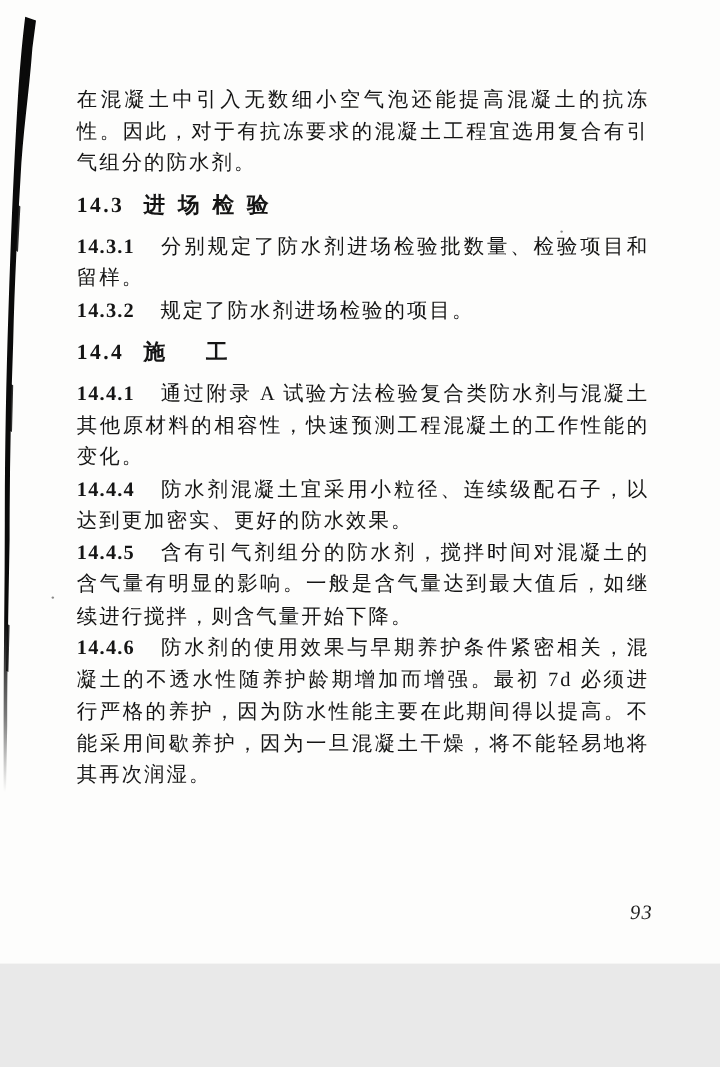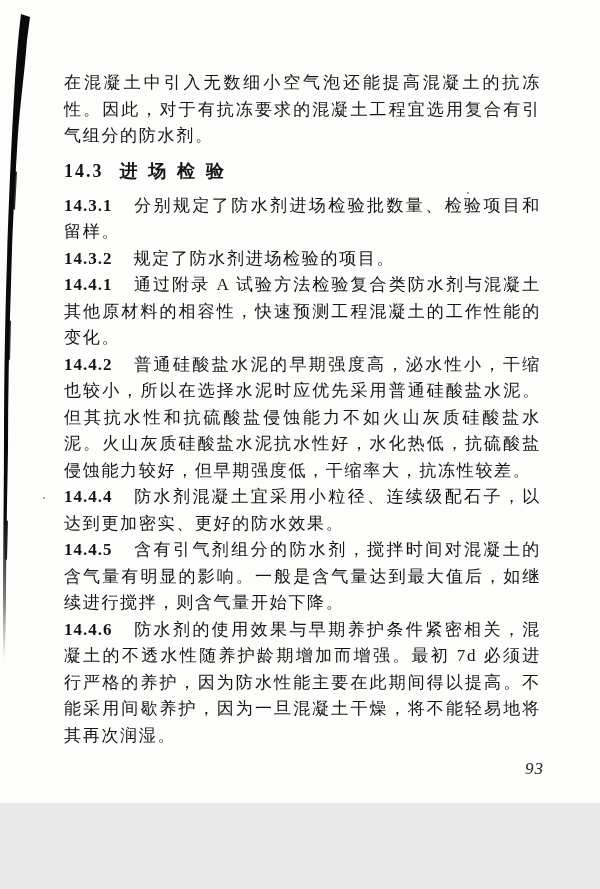--- a/index.html
+++ b/index.html
@@ -63,21 +63,21 @@
     line-height: 24px;
     letter-spacing: 0;
   }
   .heading .hnum { margin-right: 16px; letter-spacing: 2px; }
   .heading.h-jcjy .htitle { letter-spacing: 0.6em; margin-right: -0.6em; }
   .heading.h-sg   .htitle { letter-spacing: 1.9em; margin-right: -1.9em; }
 
   .pageno {
     position: absolute;
     right: 56px;
-    bottom: 24px;
+    bottom: 32px;
     font-size: 17px;
     font-style: italic;
     letter-spacing: 1px;
     color: #222;
   }
 </style>
 </head>
 <body>
 
 <div class="page">
@@ -113,28 +113,28 @@
     </h2>
 
     <p class="para clause">
       <span class="num">14.3.1</span><span>分别规定了防水剂进场检验批数量、检验项目和留样。</span>
     </p>
 
     <p class="para clause">
       <span class="num">14.3.2</span><span>规定了防水剂进场检验的项目。</span>
     </p>
 
+    <h2 class="heading h-sg">
+      <span class="hnum">14.4</span><span class="htitle">施工</span>
+    </h2>
 
     <p class="para clause">
       <span class="num">14.4.1</span><span>通过附录 A 试验方法检验复合类防水剂与混凝土其他原材料的相容性，快速预测工程混凝土的工作性能的变化。</span>
     </p>
 
-    <p class="para clause">
-      <span class="num">14.4.2</span><span>普通硅酸盐水泥的早期强度高，泌水性小，干缩也较小，所以在选择水泥时应优先采用普通硅酸盐水泥。但其抗水性和抗硫酸盐侵蚀能力不如火山灰质硅酸盐水泥。火山灰质硅酸盐水泥抗水性好，水化热低，抗硫酸盐侵蚀能力较好，但早期强度低，干缩率大，抗冻性较差。</span>
-    </p>
 
 
     <p class="para clause">
       <span class="num">14.4.4</span><span>防水剂混凝土宜采用小粒径、连续级配石子，以达到更加密实、更好的防水效果。</span>
     </p>
 
     <p class="para clause">
       <span class="num">14.4.5</span><span>含有引气剂组分的防水剂，搅拌时间对混凝土的含气量有明显的影响。一般是含气量达到最大值后，如继续进行搅拌，则含气量开始下降。</span>
     </p>
 

